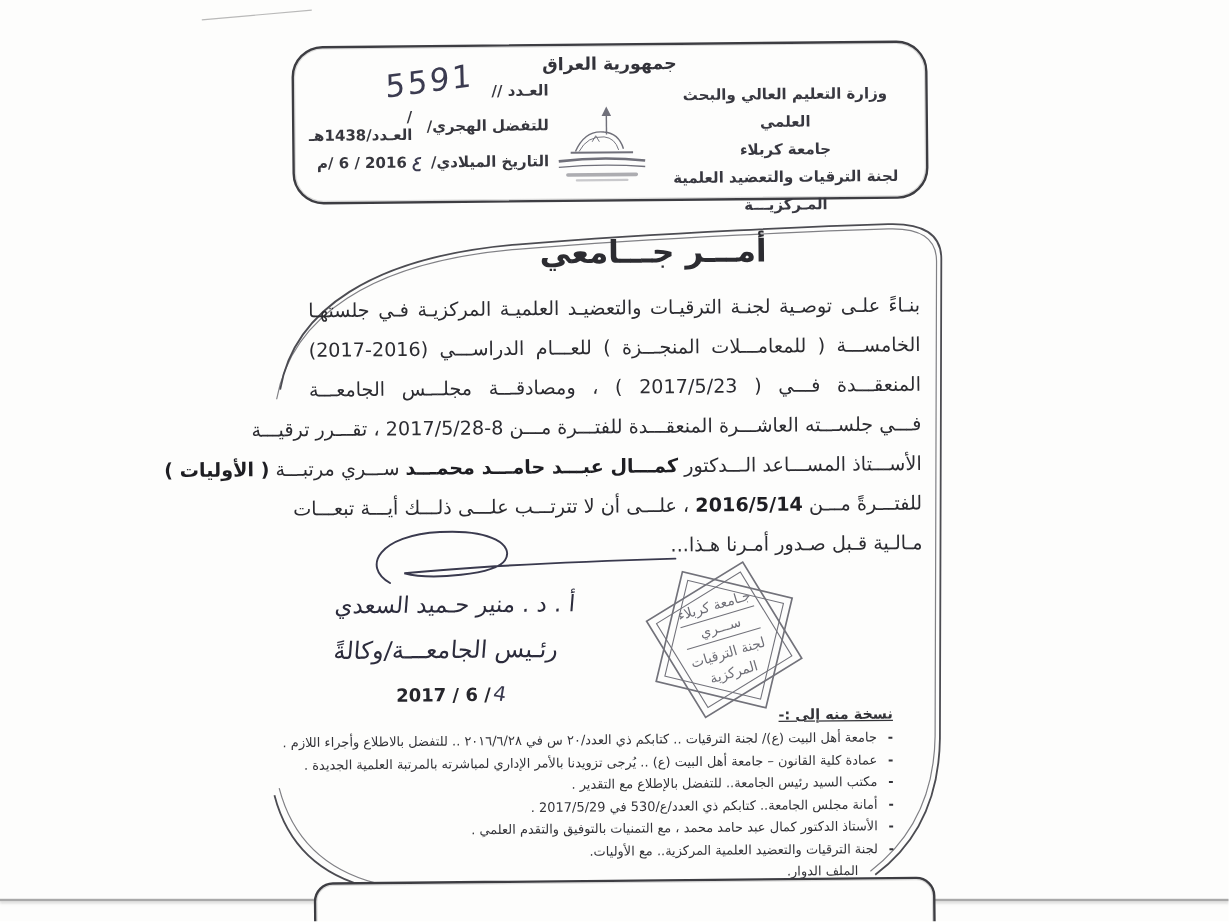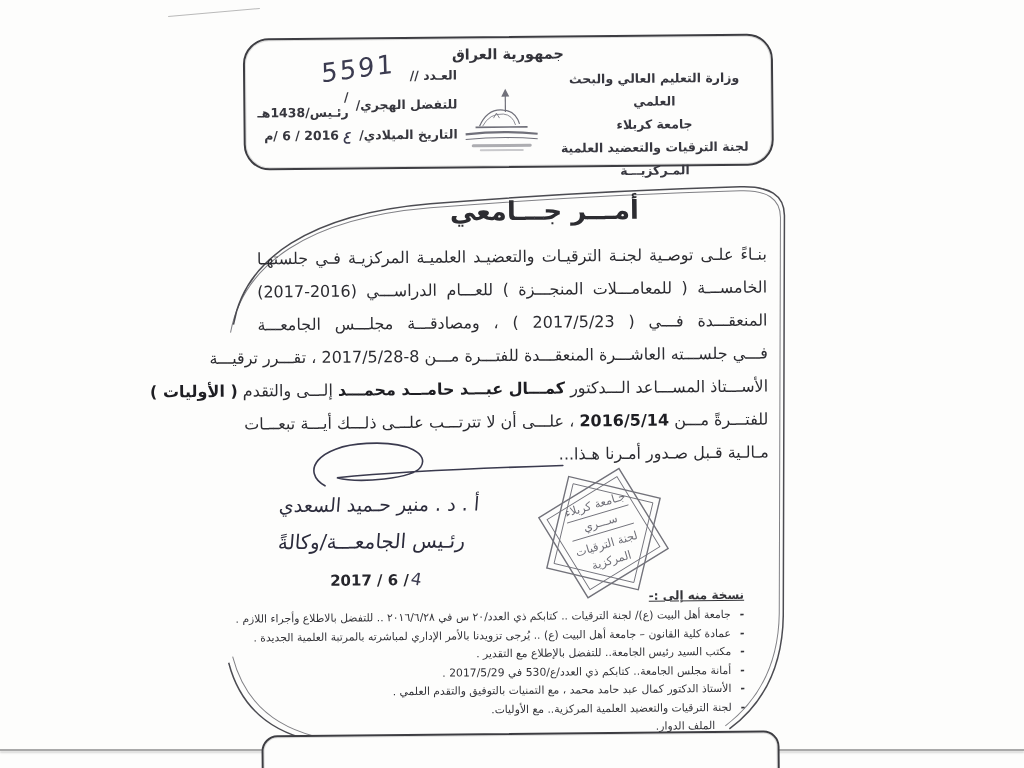--- a/index.html
+++ b/index.html
@@ -103,21 +103,21 @@
       </div>
 
       <div class="ref-block">
         <div class="ref-row">
           <span class="lbl">العـدد //</span>
           <span class="handwriting hand-number">5591</span>
         </div>
         <div class="ref-row">
           <span class="lbl">للتفضل الهجري/</span>
           <span class="gap"></span>
-          <span>/رئـيس/1438هـ</span>
+          <span>/العـدد/1438هـ</span>
         </div>
         <div class="ref-row">
           <span class="lbl">التاريخ الميلادي/</span>
           <span class="handwriting hand-day">٤</span>
           <span class="num" dir="ltr">/ 6 / 2016</span>
           <span>م</span>
         </div>
       </div>
     </div>
 
@@ -146,21 +146,21 @@
         <path d="M 230 654 C 240 694 266 722 310 734" stroke-width="1" opacity="0.7"></path>
       </g>
     </svg>
 
     <div class="order-title">أمـــر جـــامعي</div>
     <div class="order-body">
         <div class="bline"><span>بنـاءً علـى توصـية لجنـة الترقيـات والتعضيـد العلميـة المركزيـة فـي جلستهـا</span></div>
         <div class="bline"><span>الخامســـة ( للمعامـــلات المنجـــزة ) للعـــام الدراســـي </span><span dir="ltr" class="num">(2017-2016)</span></div>
         <div class="bline"><span>المنعقـــدة فـــي </span><span dir="ltr" class="num">( 2017/5/23 )</span><span> ، ومصادقـــة مجلـــس الجامعـــة</span></div>
         <div class="bline"><span>فـــي جلســـته العاشـــرة المنعقـــدة للفتـــرة مـــن </span><span dir="ltr" class="num">2017/5/28-8</span><span> ، تقـــرر ترقيـــة</span></div>
-        <div class="bline"><span>الأســـتاذ المســـاعد الـــدكتور </span><span class="b">كمـــال عبـــد حامـــد محمـــد</span><span> إلـــى والتقدم </span><span class="b">( الأوليات )</span></div>
+        <div class="bline"><span>الأســـتاذ المســـاعد الـــدكتور </span><span class="b">كمـــال عبـــد حامـــد محمـــد</span><span> ســـري مرتبـــة </span><span class="b">( الأوليات )</span></div>
         <div class="bline"><span>للفتـــرةً مـــن </span><span class="b num" dir="ltr">2016/5/14</span><span> ، علـــى أن لا تترتـــب علـــى ذلـــك أيـــة تبعـــات</span></div>
         <div class="bline"><span>مـالـية قـبل صـدور أمـرنا هـذا...</span></div>
       </div>
 
     <svg class="sig-scribble" viewBox="0 0 320 70">
       <path d="M 62 52 C 38 38 54 12 104 10 C 148 8 166 22 158 34 C 150 46 96 50 74 44 C 120 40 200 36 300 34" fill="none" stroke="#3a3a4e" stroke-width="1.6" stroke-linecap="round"></path>
     </svg>
     <div class="sig-name">أ . د . منير حـميد السعدي</div>
     <div class="sig-role">رئـيس الجامعـــة/وكالةً</div>
     <div class="sig-date">

